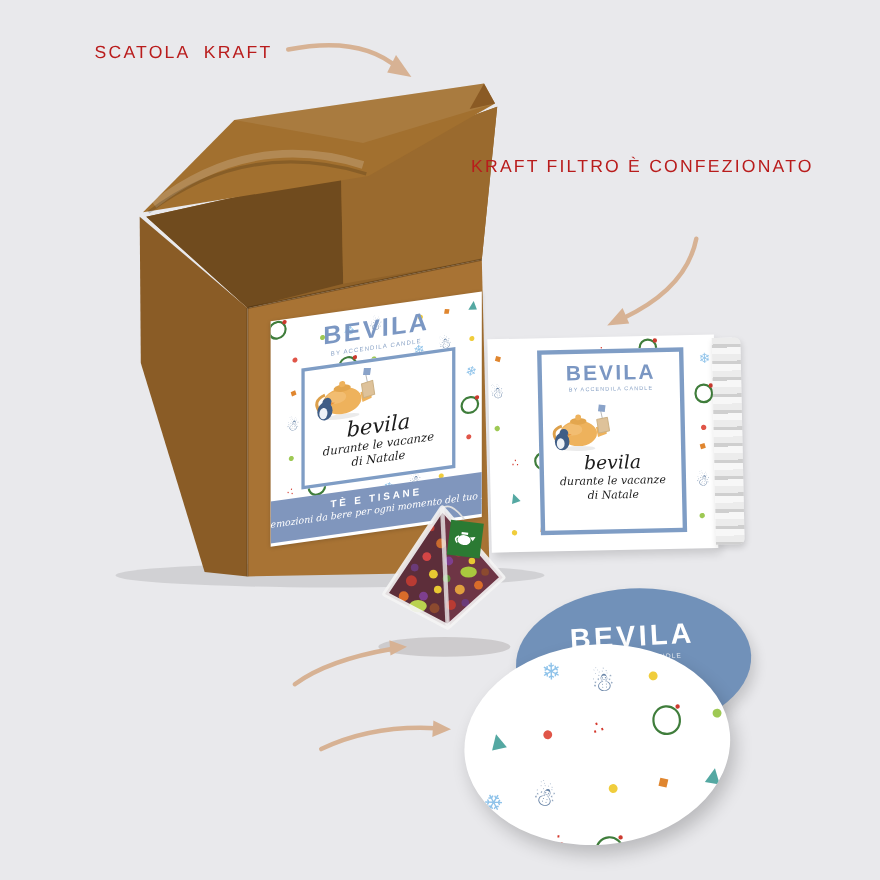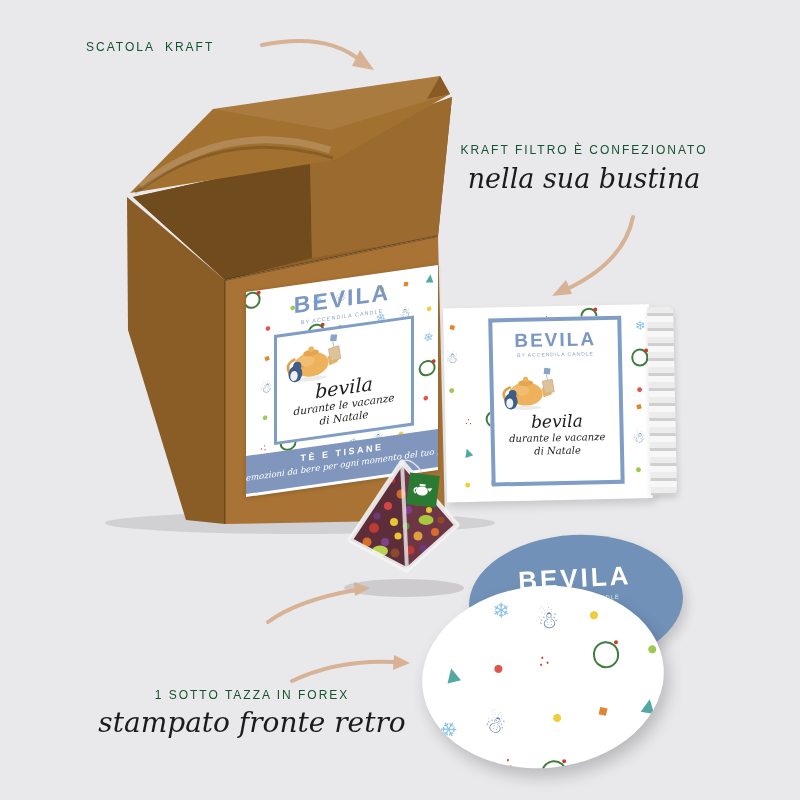--- a/index.html
+++ b/index.html
@@ -2,21 +2,21 @@
 <html><head>
 <meta charset="utf-8">
 <style>
   html,body{margin:0;padding:0;background:#e9e9ec;}
   .stage{position:relative;width:800px;height:800px;background:#e9e9ec;overflow:hidden;
          font-family:"Liberation Sans",sans-serif;}
   svg{display:block;}
   .layer{position:absolute;left:0;top:0;pointer-events:none;}
 
   
-  .caps{font-size:12px;letter-spacing:2px;color:#14532d;white-space:pre;}
+  .caps{font-size:16px;letter-spacing:2px;color:#b91c1c;white-space:pre;}
   .script{font-family:"DejaVu Serif",serif;font-style:italic;color:#1b1b1b;}
   .ann{position:absolute;text-align:center;z-index:10;}
   #ann-scatola{left:86px;top:40px;text-align:left;}
   #ann-bustina{left:424px;top:143px;width:320px;}
   #ann-bustina .script{font-size:27px;margin-top:6px;}
   #ann-filtri{left:88px;top:541px;width:228px;}
   #ann-filtri .script{font-size:28px;margin-top:4px;}
   #ann-sotto{left:93px;top:688px;width:318px;}
   #ann-sotto .script{font-size:28px;margin-top:4px;}
 
@@ -354,22 +354,17 @@
       <polygon points="370,588 354,582 355,596"></polygon>
       <polygon points="410,663 394,655 393,670"></polygon>
     </g>
   </svg>
 
   <div class="ann" id="ann-scatola">
     <div class="caps">SCATOLA  KRAFT</div>
   </div>
   <div class="ann" id="ann-bustina">
     <div class="caps">KRAFT FILTRO È CONFEZIONATO</div>
-    <div class="script">nella sua bustina</div>
   </div>
   <div class="ann" id="ann-filtri">
   </div>
-  <div class="ann" id="ann-sotto">
-    <div class="caps">1 SOTTO TAZZA IN FOREX</div>
-    <div class="script">stampato fronte retro</div>
-  </div>
 
 </div>
 
 </body></html>

